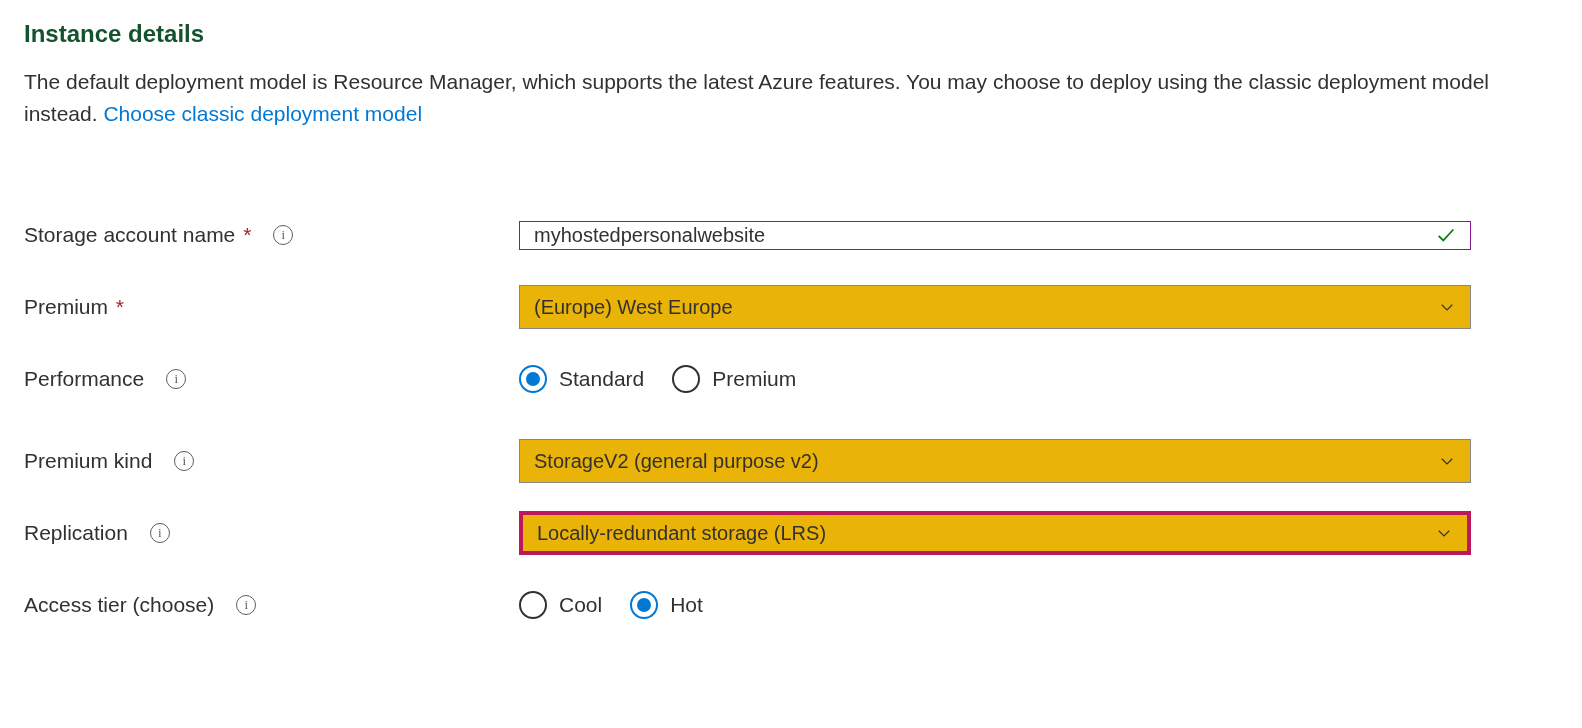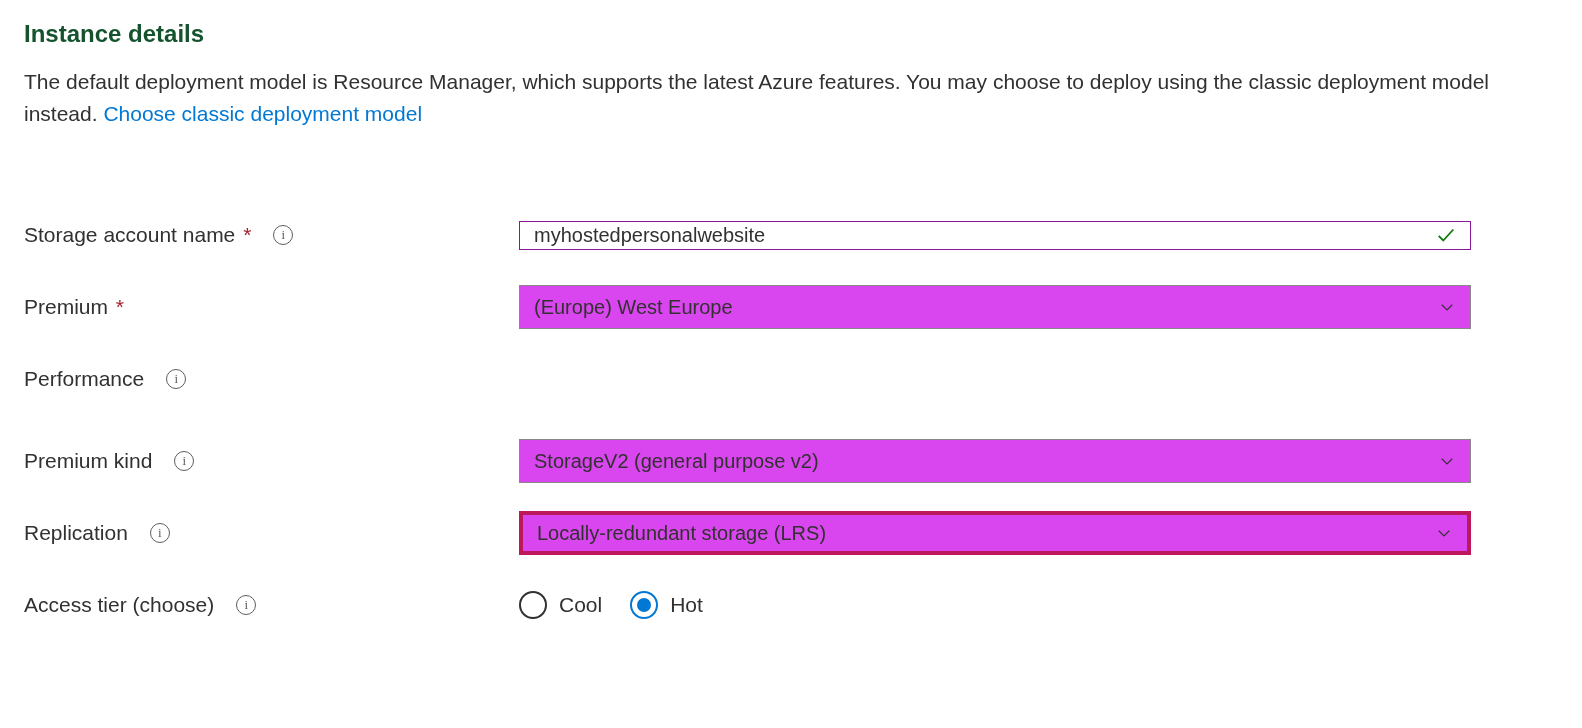--- a/index.html
+++ b/index.html
@@ -99,21 +99,21 @@
       height: 22px;
       display: block;
     }
     .select {
       width: 100%;
       height: 44px;
       padding: 8px 44px 8px 14px;
       font-size: 20px;
       color: #323130;
       border: 1px solid #8a8886;
-      background: #d946ef;
+      background: #eab308;
       cursor: pointer;
       position: relative;
       display: flex;
       align-items: center;
     }
     .select.highlighted {
       border: 4px solid #be185d;
     }
     .chevron-down {
       position: absolute;
@@ -215,20 +215,34 @@
       </span>
     </div>
   </div>
 </div>
 
 <div class="form-row radio-row-margin">
   <div class="form-label">
     <span>Performance</span>
     <span class="info-icon">i</span>
   </div>
+  <div class="form-control">
+    <div class="radio-group">
+      <div class="radio-option">
+        <span class="radio-circle checked">
+          <span class="radio-dot"></span>
+        </span>
+        <span class="radio-label">Standard</span>
+      </div>
+      <div class="radio-option">
+        <span class="radio-circle unchecked"></span>
+        <span class="radio-label">Premium</span>
+      </div>
+    </div>
+  </div>
 </div>
 
 <div class="form-row">
   <div class="form-label">
     <span>Premium kind</span>
     <span class="info-icon">i</span>
   </div>
   <div class="form-control">
     <div class="select">
       <span>StorageV2 (general purpose v2)</span>

